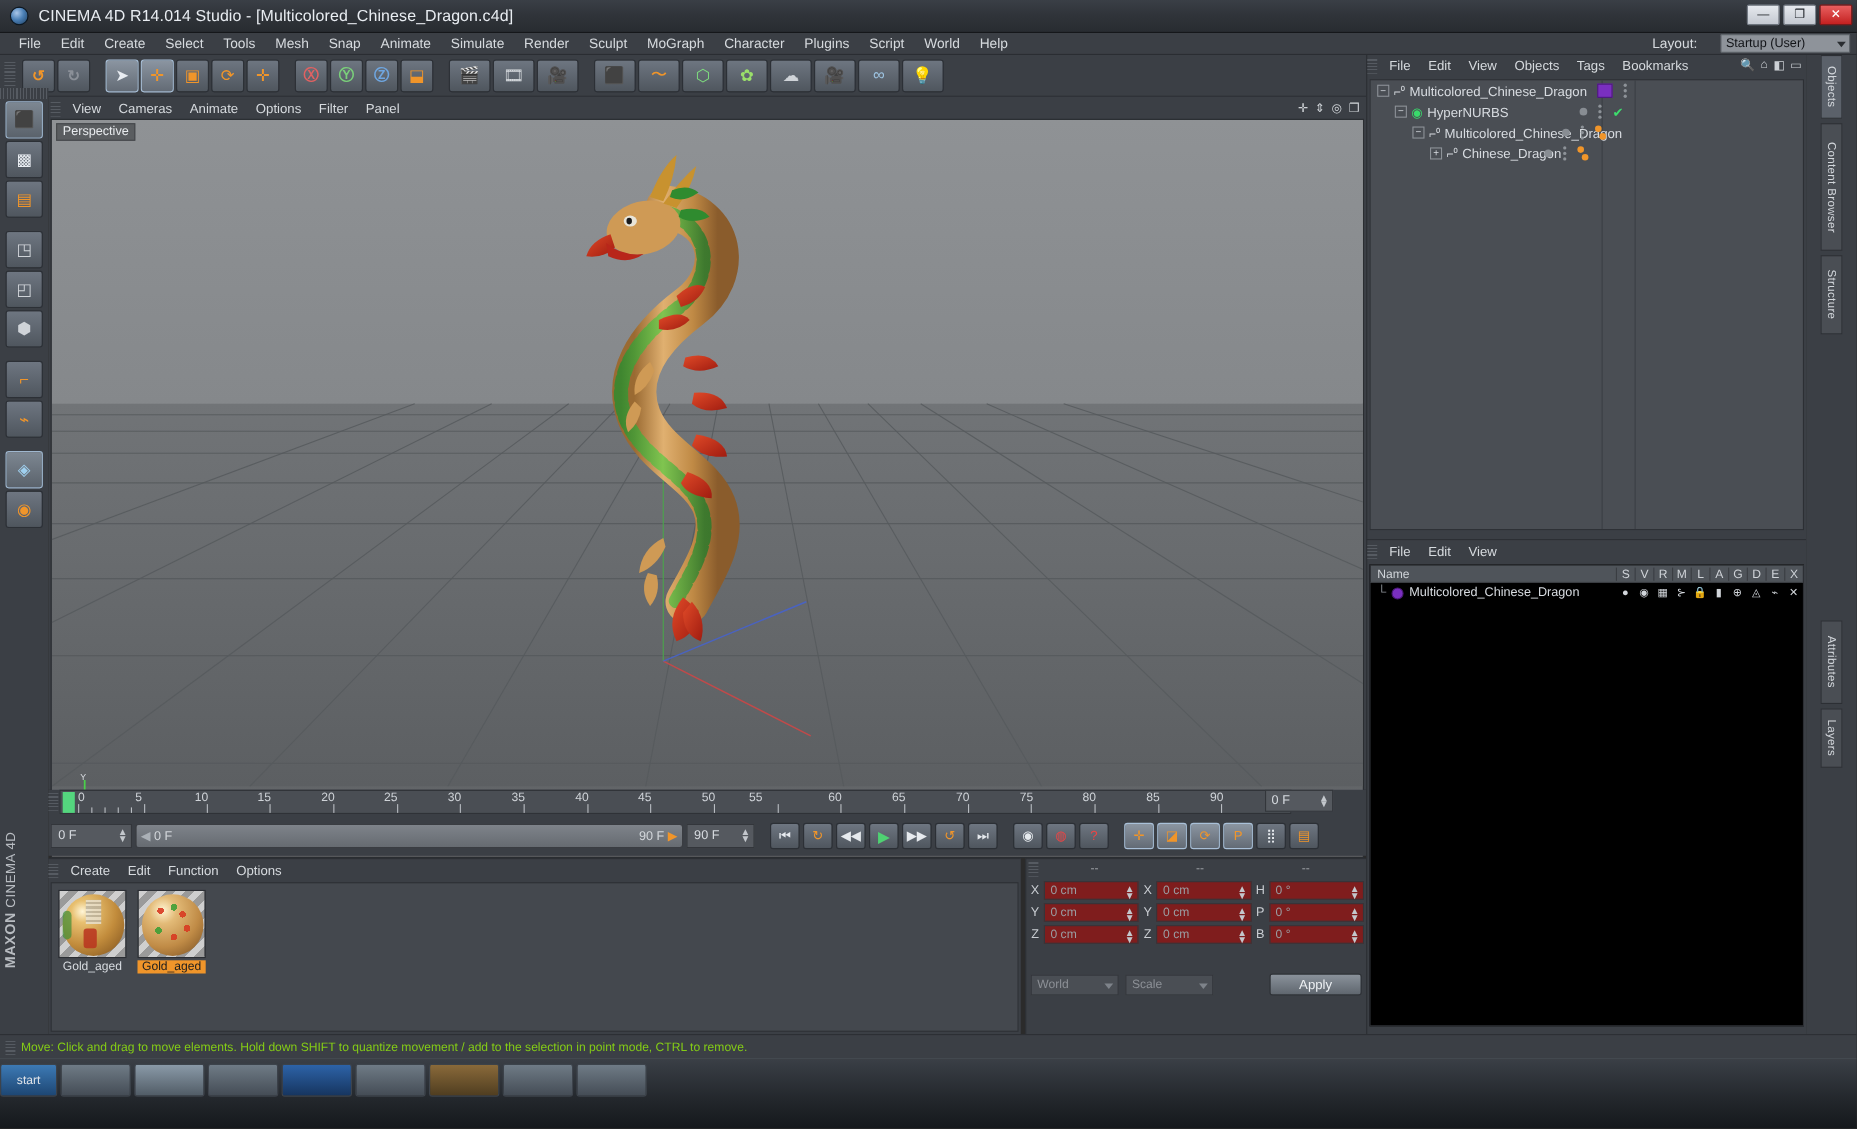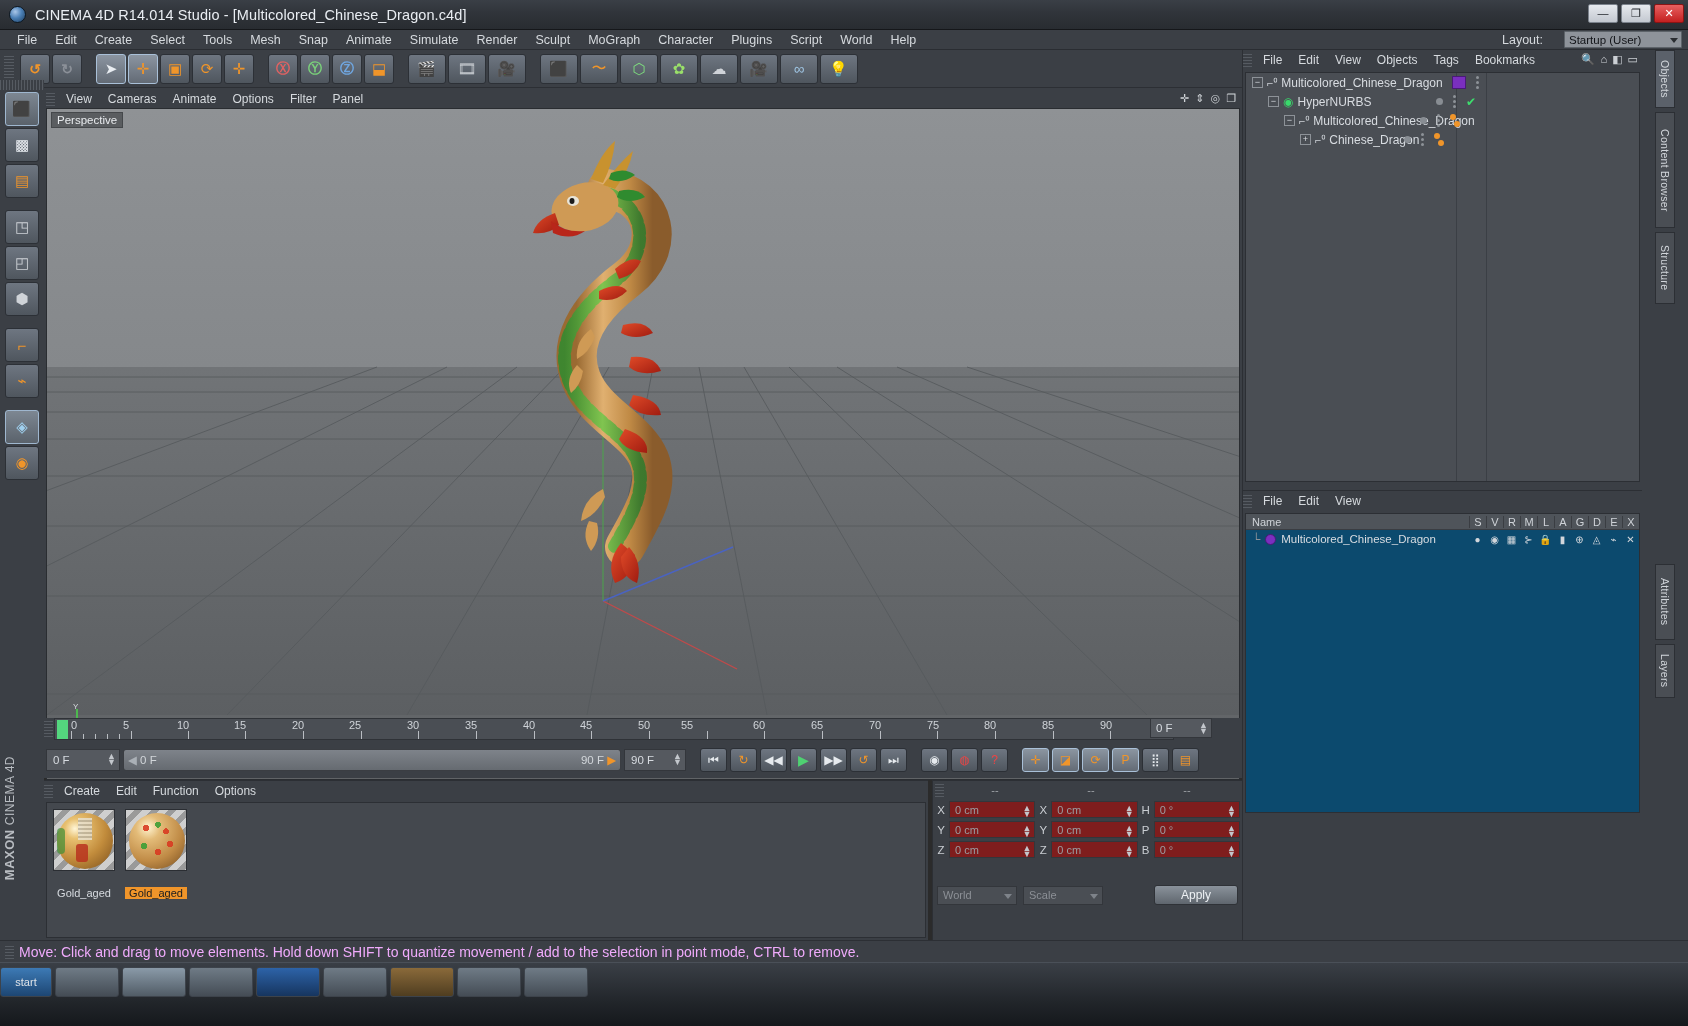--- a/index.html
+++ b/index.html
@@ -190,21 +190,21 @@
     padding: 6px; display:flex; gap:10px; align-items:flex-start;
   }
   .mat-swatch { width: 62px; }
   .mat-thumb {
     width:62px; height:62px; border:1px solid #2b2e33; position:relative; overflow:hidden;
     background:
       repeating-linear-gradient(135deg,#cfcfcf 0 6px,#9a9a9a 6px 12px);
   }
   .mat-ball { position:absolute; left:3px; top:3px; width:56px; height:56px; border-radius:50%; }
   .mat-name {
-    font-size:11px; color:#d7dbe0; text-align:center; margin-top:16px;
+    font-size:11px; color:#d7dbe0; text-align:center; margin-top:2px;
     white-space:nowrap; overflow:hidden;
   }
   .mat-name.selected { background:#f0952a; color:#1a1c1f; }
 
   
   .coords {
     position:absolute; left: 932px; top: 780px; width: 310px; height: 160px;
     background:#3b3f45; border-top:1px solid #2c2f34; border-left:1px solid #2c2f34;
   }
   .co-head { height:18px; display:flex; align-items:center; padding-left:2px; color:#9ea2a7; font-size:11px; }
@@ -253,21 +253,21 @@
   .tag-check { color:#3ddd6d; font-size:12px; }
   .tag-orange-pair { display:flex; flex-direction:column; gap:1px; }
   .tag-orange-pair i { display:block; width:6px;height:6px;border-radius:50%;background:#f0952a; }
 
   
   .attrman {
     position:absolute; left:1242px; top:490px; width:400px; height:450px;
     background:#3b3f45; border-left:1px solid #2c2f34; border-top:1px solid #2c2f34;
   }
   .am-menubar { height:20px; display:flex; align-items:center; }
-  .am-table { margin:2px; background:#0c4a6e; border:1px solid #2c2f34; height: 300px; }
+  .am-table { margin:2px; background:#000000; border:1px solid #2c2f34; height: 420px; }
   .am-head {
     height:16px; display:flex; align-items:center; font-size:11px; color:#cfd3d8;
     background:#4f545a; border-bottom:1px solid #3a3d42;
   }
   .am-head .nm { flex:1; padding-left:6px; }
   .am-head .cc { width:17px; text-align:center; border-left:1px solid #3a3d42; }
   .am-row { height:18px; display:flex; align-items:center; font-size:11.5px; color:#d8dce1; }
   .am-row .nm { flex:1; padding-left:6px; display:flex; align-items:center; gap:5px; }
   .am-row .cc { width:17px; display:flex; align-items:center; justify-content:center; color:#d2d6db; font-size:10px; }
   .layer-dot { width:11px;height:11px;border-radius:50%;background:#7a2fbf;border:1px solid #4a1a77; }
@@ -284,21 +284,21 @@
   }
   .rtab.active { background:#5b616a; }
 
   
   .statusbar {
     position:absolute; left:0; top:940px; width:1688px; height:22px;
     background:#3b3f45; border-top:1px solid #2c2f34; display:flex; align-items:center;
   }
   .sb-handle { width:9px; height:14px; margin:0 5px;
     background: repeating-linear-gradient(0deg,#565b62 0 1px, transparent 1px 3px); }
-  .sb-text { color:#f0abfc; font-size:14px; }
+  .sb-text { color:#84cc16; font-size:11px; }
 
   
   .taskbar {
     position:absolute; left:0; top:962px; width:1688px; height:64px;
     background: linear-gradient(180deg,#3a3f46 0%,#22262b 60%,#15181c 100%);
     border-top:1px solid #4a5058; display:flex; align-items:flex-start; padding-top:4px; gap:3px;
   }
   .tk-item {
     width:64px; height:30px; border:1px solid #3d434b; border-radius:3px;
     background: linear-gradient(180deg,#4a515a,#2b3037);

